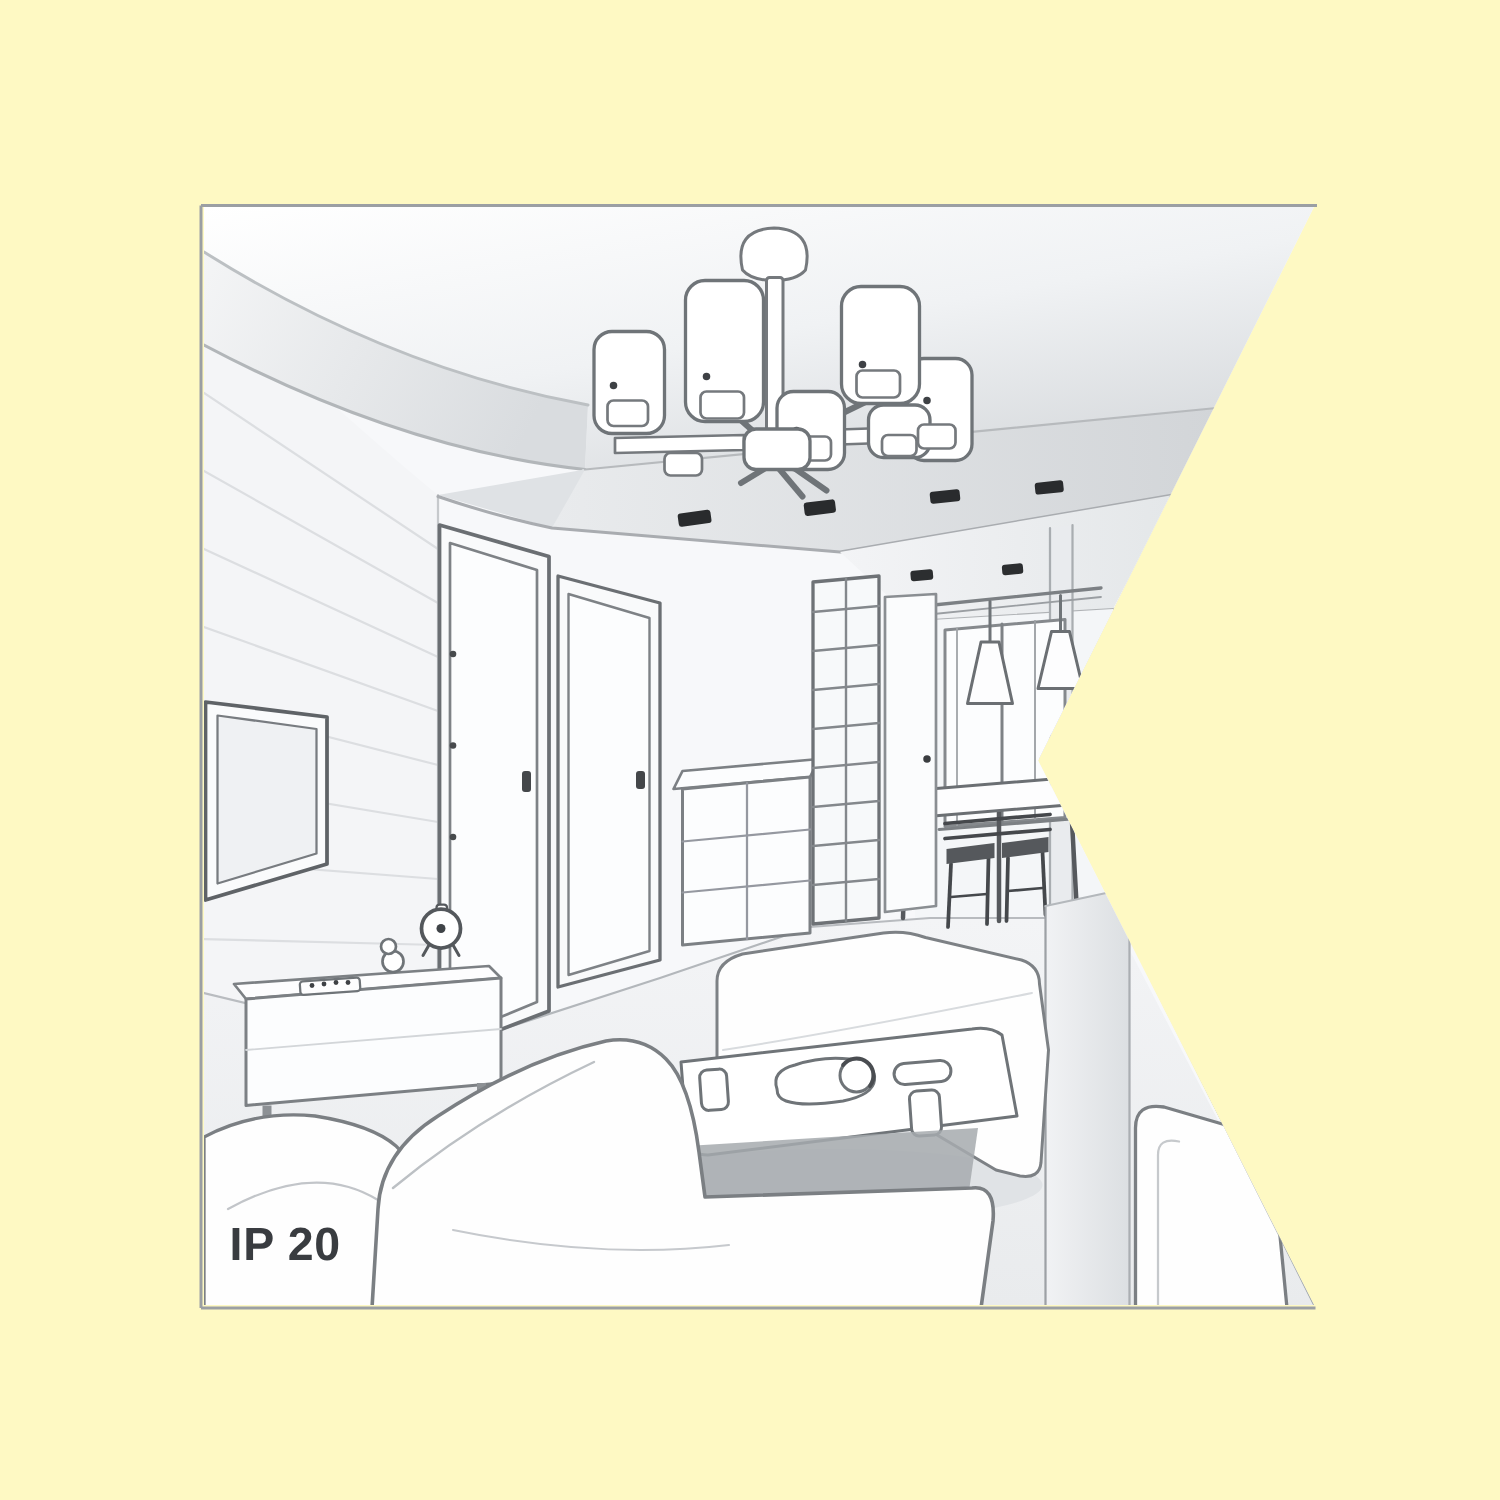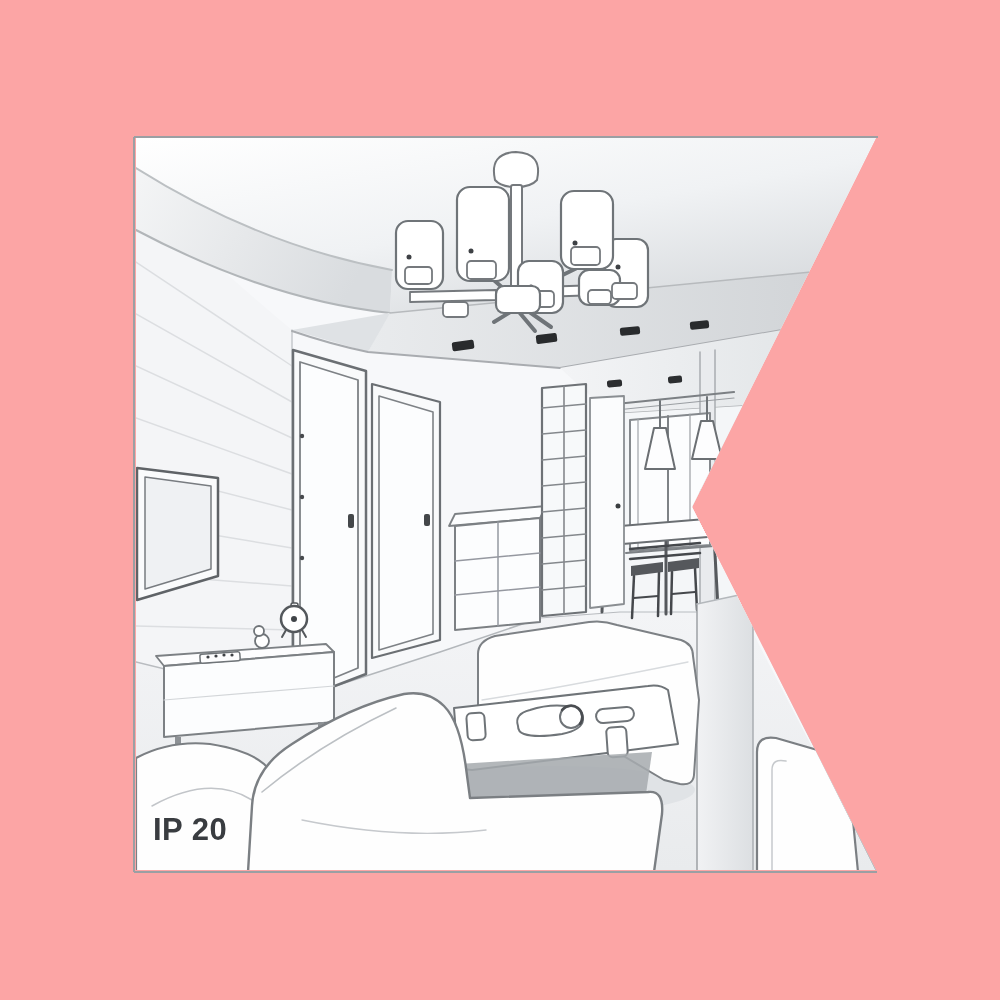--- a/index.html
+++ b/index.html
@@ -1,16 +1,16 @@
 <!DOCTYPE html>
 <html><head>
 <meta charset="utf-8">
 <style>
   html,body{margin:0;padding:0;background:#ffffff;}
-  .stage{position:relative;width:1000px;height:1000px;background:#fca5a5;overflow:hidden;
+  .stage{position:relative;width:1000px;height:1000px;background:#fef9c3;overflow:hidden;
          font-family:"Liberation Sans", sans-serif;}
   .stage svg{position:absolute;left:0;top:0;width:1000px;height:1000px;display:block;}
   .ip-label{font-family:"Liberation Sans", sans-serif;font-size:31px;font-weight:600;
             fill:#393c40;letter-spacing:.5px;}
   figure{margin:0;}
 </style>
 </head>
 <body>
 
 <figure class="stage">

